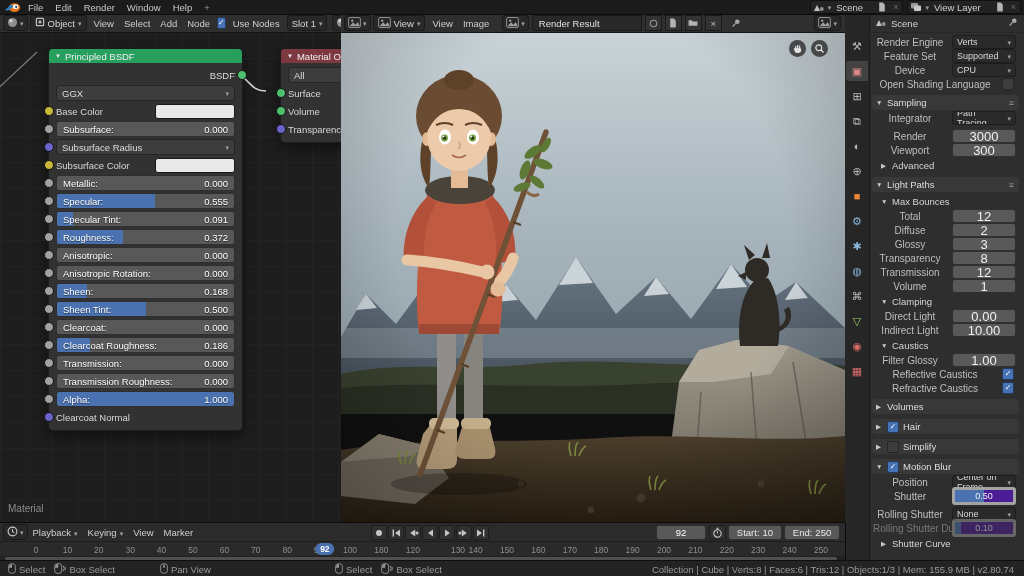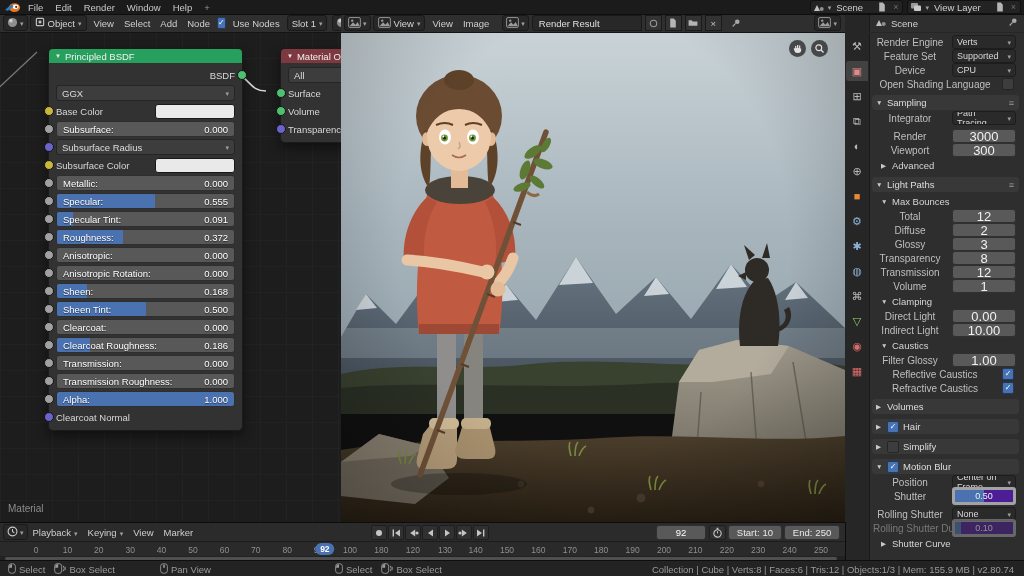--- a/index.html
+++ b/index.html
@@ -882,21 +882,21 @@
         <span class="tick" style="left: 130.2px;">30</span>
         <span class="tick" style="left: 161.6px;">40</span>
         <span class="tick" style="left: 193px;">50</span>
         <span class="tick" style="left: 224.4px;">60</span>
         <span class="tick" style="left: 255.8px;">70</span>
         <span class="tick" style="left: 287.2px;">80</span>
         <span class="tick" style="left: 318.6px;">90</span>
         <span class="tick" style="left: 350px;">100</span>
         <span class="tick" style="left: 381.4px;">180</span>
         <span class="tick" style="left: 412.8px;">120</span>
-        <span class="tick" style="left: 445px;">130</span>
+        <span class="tick" style="left: 458px;">130</span>
         <span class="tick" style="left: 475.6px;">140</span>
         <span class="tick" style="left: 507px;">150</span>
         <span class="tick" style="left: 538.4px;">160</span>
         <span class="tick" style="left: 569.8px;">170</span>
         <span class="tick" style="left: 601.2px;">180</span>
         <span class="tick" style="left: 632.6px;">190</span>
         <span class="tick" style="left: 664px;">200</span>
         <span class="tick" style="left: 695.4px;">210</span>
         <span class="tick" style="left: 726.8px;">220</span>
         <span class="tick" style="left: 758.2px;">230</span>

